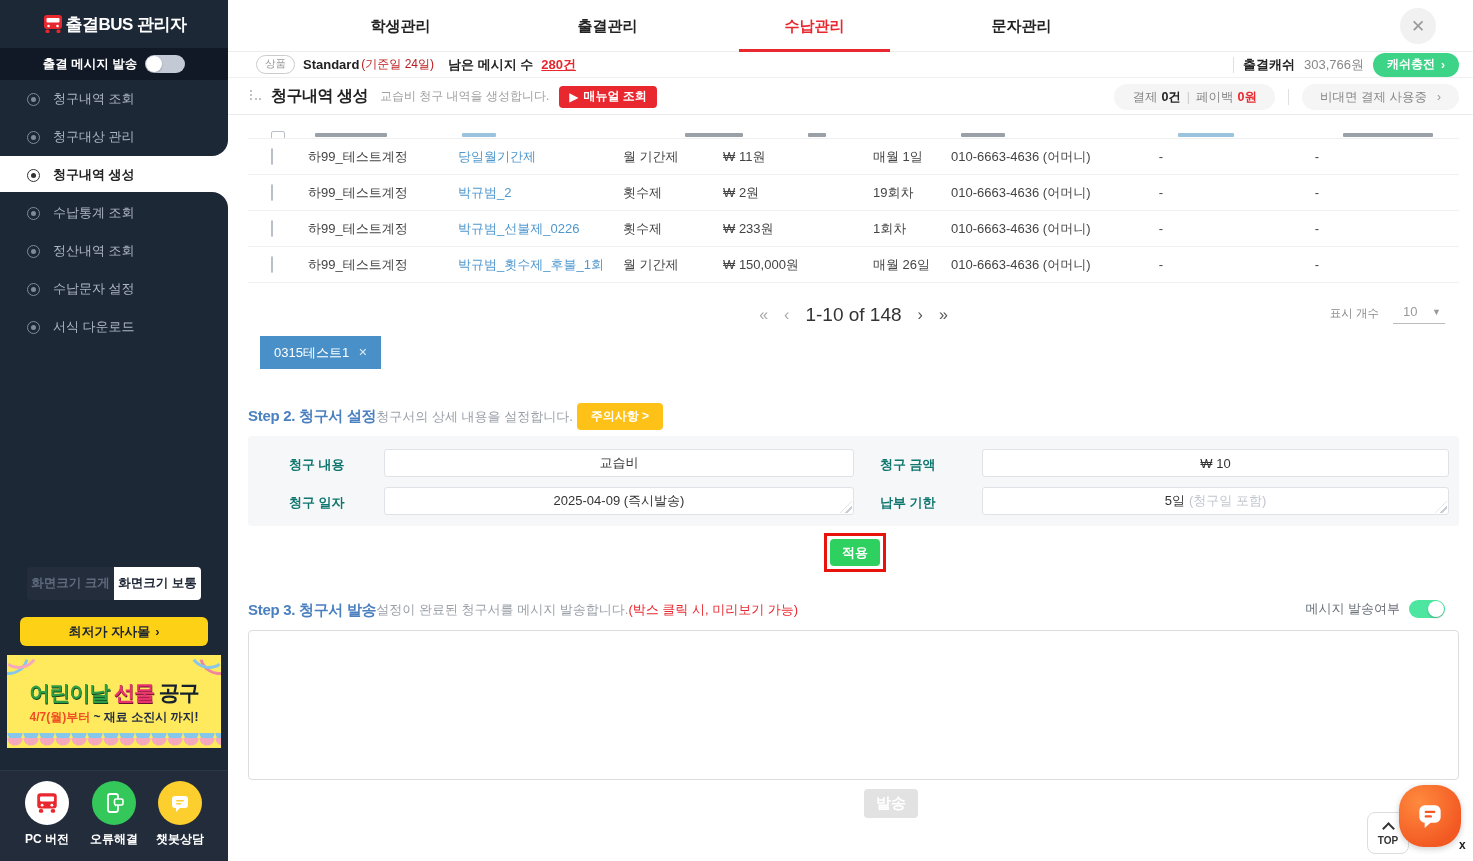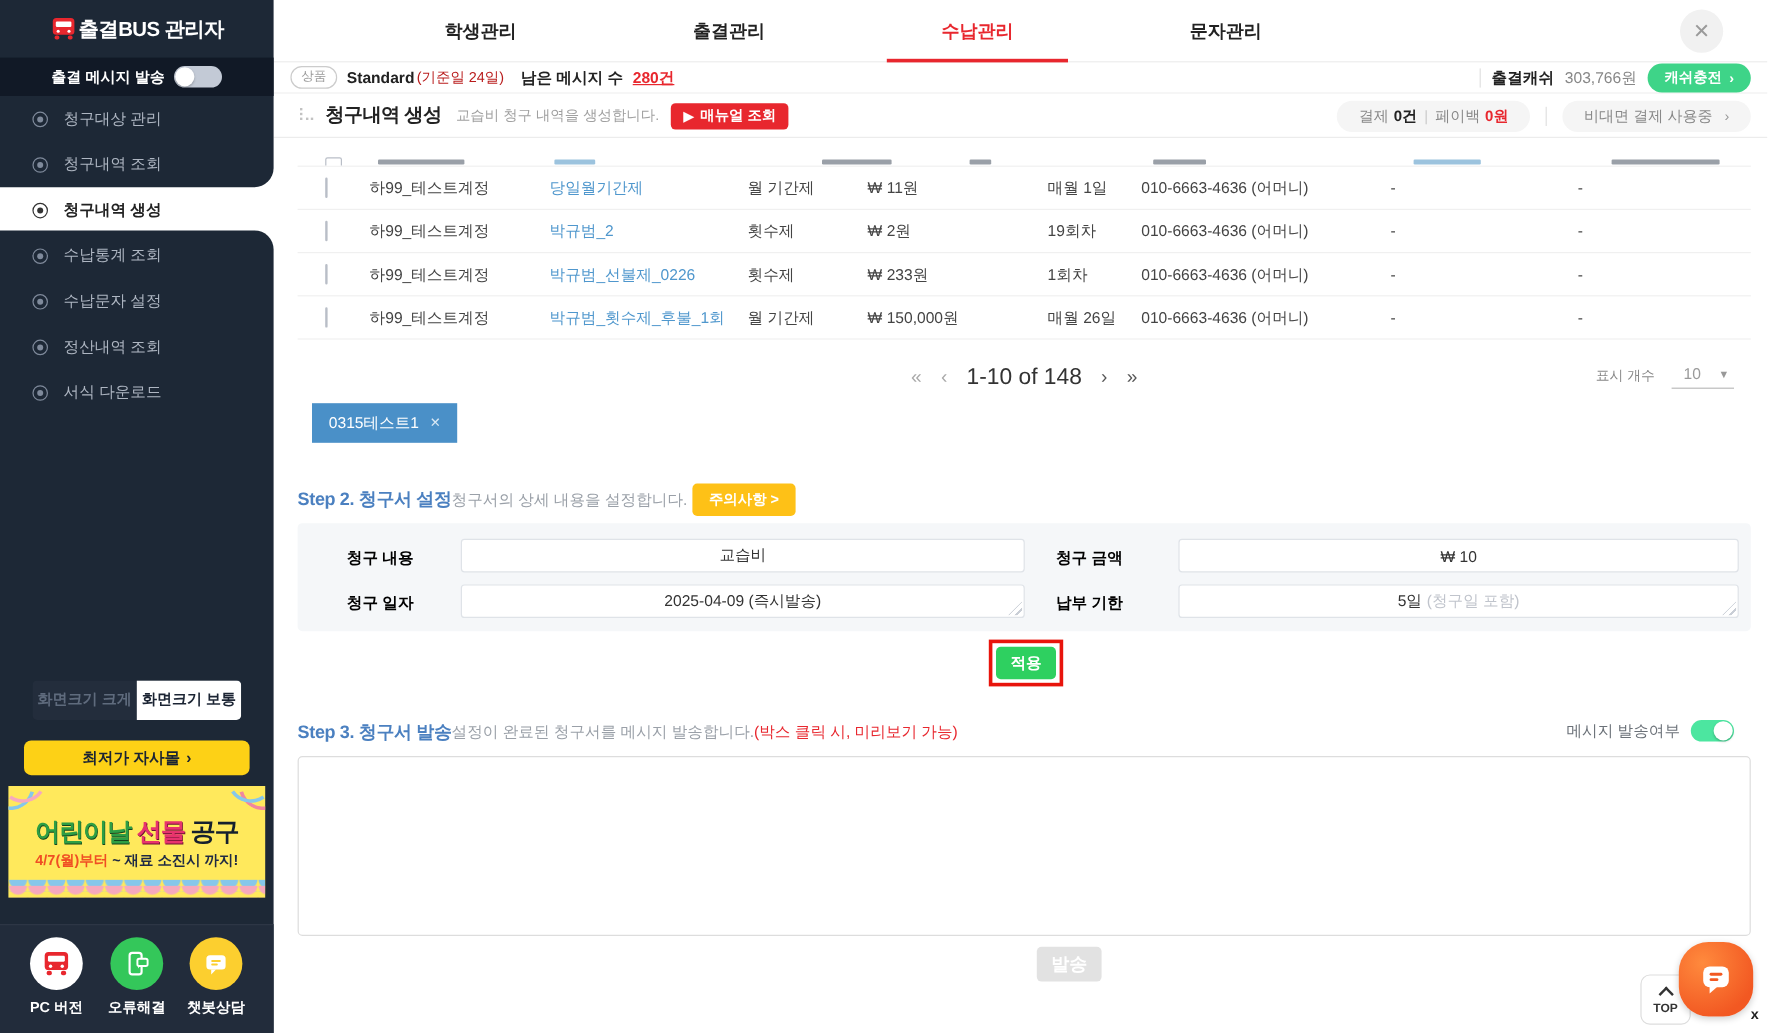--- a/index.html
+++ b/index.html
@@ -59,21 +59,21 @@
   
   .topnav { position:absolute; left:228px; top:0; width:1245px; height:52px; background:#fff; border-bottom:1px solid #ededed; }
   .tabs { position:absolute; left:69px; top:0; width:1035px; height:52px; display:flex; }
   .tab { width:207px; height:52px; display:flex; align-items:center; justify-content:center; font-size:15px; font-weight:bold; color:#222; cursor:pointer; position:relative; }
   .tab.active { color:#e8272e; }
   .tab.active::after { content:''; position:absolute; left:28px; right:28px; bottom:0; height:3px; background:#e8272e; }
   .close-btn { position:absolute; right:37px; top:8px; width:36px; height:36px; border-radius:50%; background:#f1f1f1; border:none; color:#9a9a9a; font-size:17px; cursor:pointer; display:flex; align-items:center; justify-content:center; }
 
   
   .subheader { position:absolute; left:228px; top:52px; width:1245px; height:26px; border-bottom:1px solid #f0f0f0; display:flex; align-items:center; }
-  .sh-left { display:flex; align-items:center; gap:8px; padding-left:14px; }
+  .sh-left { display:flex; align-items:center; gap:8px; padding-left:28px; }
   .badge { border:1px solid #ccc; border-radius:10px; color:#999; font-size:10.5px; padding:1px 8px 2px; }
   .plan-name { font-size:13px; font-weight:bold; color:#222; }
   .plan-note { font-size:12px; color:#b91c1c; margin-left:-6px; }
   .msg-label { font-size:13px; font-weight:bold; color:#222; margin-left:6px; }
   .msg-count { font-size:13px; font-weight:bold; color:#e8272e; text-decoration:underline; cursor:pointer; }
   .sh-right { margin-left:auto; display:flex; align-items:center; gap:9px; padding-right:14px; }
   .vdiv { width:1px; height:16px; background:#e0e0e0; }
   .cash-label { font-size:13px; font-weight:bold; color:#222; }
   .cash-amount { font-size:13px; color:#888; }
   .charge-btn { background:#3ed488; border:none; border-radius:12px; color:#fff; font-size:12px; font-weight:bold; height:24px; padding:0 14px; cursor:pointer; display:flex; align-items:center; gap:6px; font-family:inherit; }
@@ -121,21 +121,21 @@
   .step-row { position:absolute; display:flex; align-items:center; gap:0; }
   .step-title { font-size:15px; font-weight:bold; color:#4b80c0; letter-spacing:-0.3px; }
   .step-sub { font-size:13px; color:#9aa0a8; }
   .step-note { font-size:13px; color:#e8272e; }
   .warn-btn { background:#fec117; border:none; border-radius:4px; color:#fff; font-size:12px; font-weight:bold; height:27px; padding:0 14px; margin-left:4px; cursor:pointer; font-family:inherit; }
   .sendflag { position:absolute; right:14px; top:0; display:flex; align-items:center; gap:9px; }
   .sendflag-label { font-size:13px; color:#6b7178; }
 
   
   .form-box { position:absolute; left:248px; top:436px; width:1211px; height:90px; background:#f5f7f9; border-radius:4px; }
-  .f-label { position:absolute; font-size:13px; font-weight:bold; color:#000000; }
+  .f-label { position:absolute; font-size:13px; font-weight:bold; color:#0f766e; }
   .f-input { position:absolute; height:28px; background:#fff; border:1px solid #dfe3e8; border-radius:3px; display:flex; align-items:center; justify-content:center; font-size:13px; color:#333; cursor:text;margin-left:29px; }
   .f-hint { color:#c0c4cc; margin-left:4px; }
   .resize-h { position:absolute; right:1px; bottom:1px; width:12px; height:12px; clip-path:polygon(100% 0,100% 100%,0 100%); background:repeating-linear-gradient(135deg, transparent 0 3px, #c9ced6 3px 4.5px); }
 
   .apply-wrap { position:absolute; left:824px; top:533px; border:3px solid #e8140c; padding:3px; }
   .apply-btn { width:50px; height:27px; background:#2ed060; border:none; border-radius:4px; color:#fff; font-size:13px; font-weight:bold; cursor:pointer; font-family:inherit; }
 
   .msg-box { position:absolute; left:248px; top:630px; width:1211px; height:150px; background:#fff; border:1px solid #ddd; border-radius:4px; cursor:pointer; }
   .send-btn { position:absolute; left:864px; top:789px; width:54px; height:29px; background:#e2e2e2; border:none; border-radius:4px; color:#fff; font-size:15px; font-weight:bold; font-family:inherit; }
 
@@ -165,45 +165,45 @@
         <span class="logo-text">출결BUS 관리자</span>
       </div>
       <div class="msg-toggle-row">
         <span class="msg-toggle-label">출결 메시지 발송</span>
         <span class="switch sw-sm off">
             <span class="knob"></span>
           </span>
       </div>
       <div class="sb-item">
         <span class="radio"></span>
+        <span class="lbl">청구내역 조회</span>
+      </div>
+      <div class="sb-item">
+        <span class="radio"></span>
         <span class="lbl">청구대상 관리</span>
-      </div>
-      <div class="sb-item">
-        <span class="radio"></span>
-        <span class="lbl">청구내역 조회</span>
       </div>
     </div>
 
     <div class="sb-active sb-item">
       <span class="radio dark"></span>
       <span class="lbl">청구내역 생성</span>
     </div>
 
     <div class="sb-bottom">
       <div class="sb-item" style="margin-top:2px">
         <span class="radio"></span>
         <span class="lbl">수납통계 조회</span>
       </div>
       <div class="sb-item">
         <span class="radio"></span>
+        <span class="lbl">정산내역 조회</span>
+      </div>
+      <div class="sb-item">
+        <span class="radio"></span>
         <span class="lbl">수납문자 설정</span>
-      </div>
-      <div class="sb-item">
-        <span class="radio"></span>
-        <span class="lbl">정산내역 조회</span>
       </div>
       <div class="sb-item">
         <span class="radio"></span>
         <span class="lbl">서식 다운로드</span>
       </div>
 
       <div class="size-ctrl" style="top:375px">
         <div class="size-btn dim">화면크기 크게</div>
         <div class="size-btn lit">화면크기 보통</div>
       </div>

